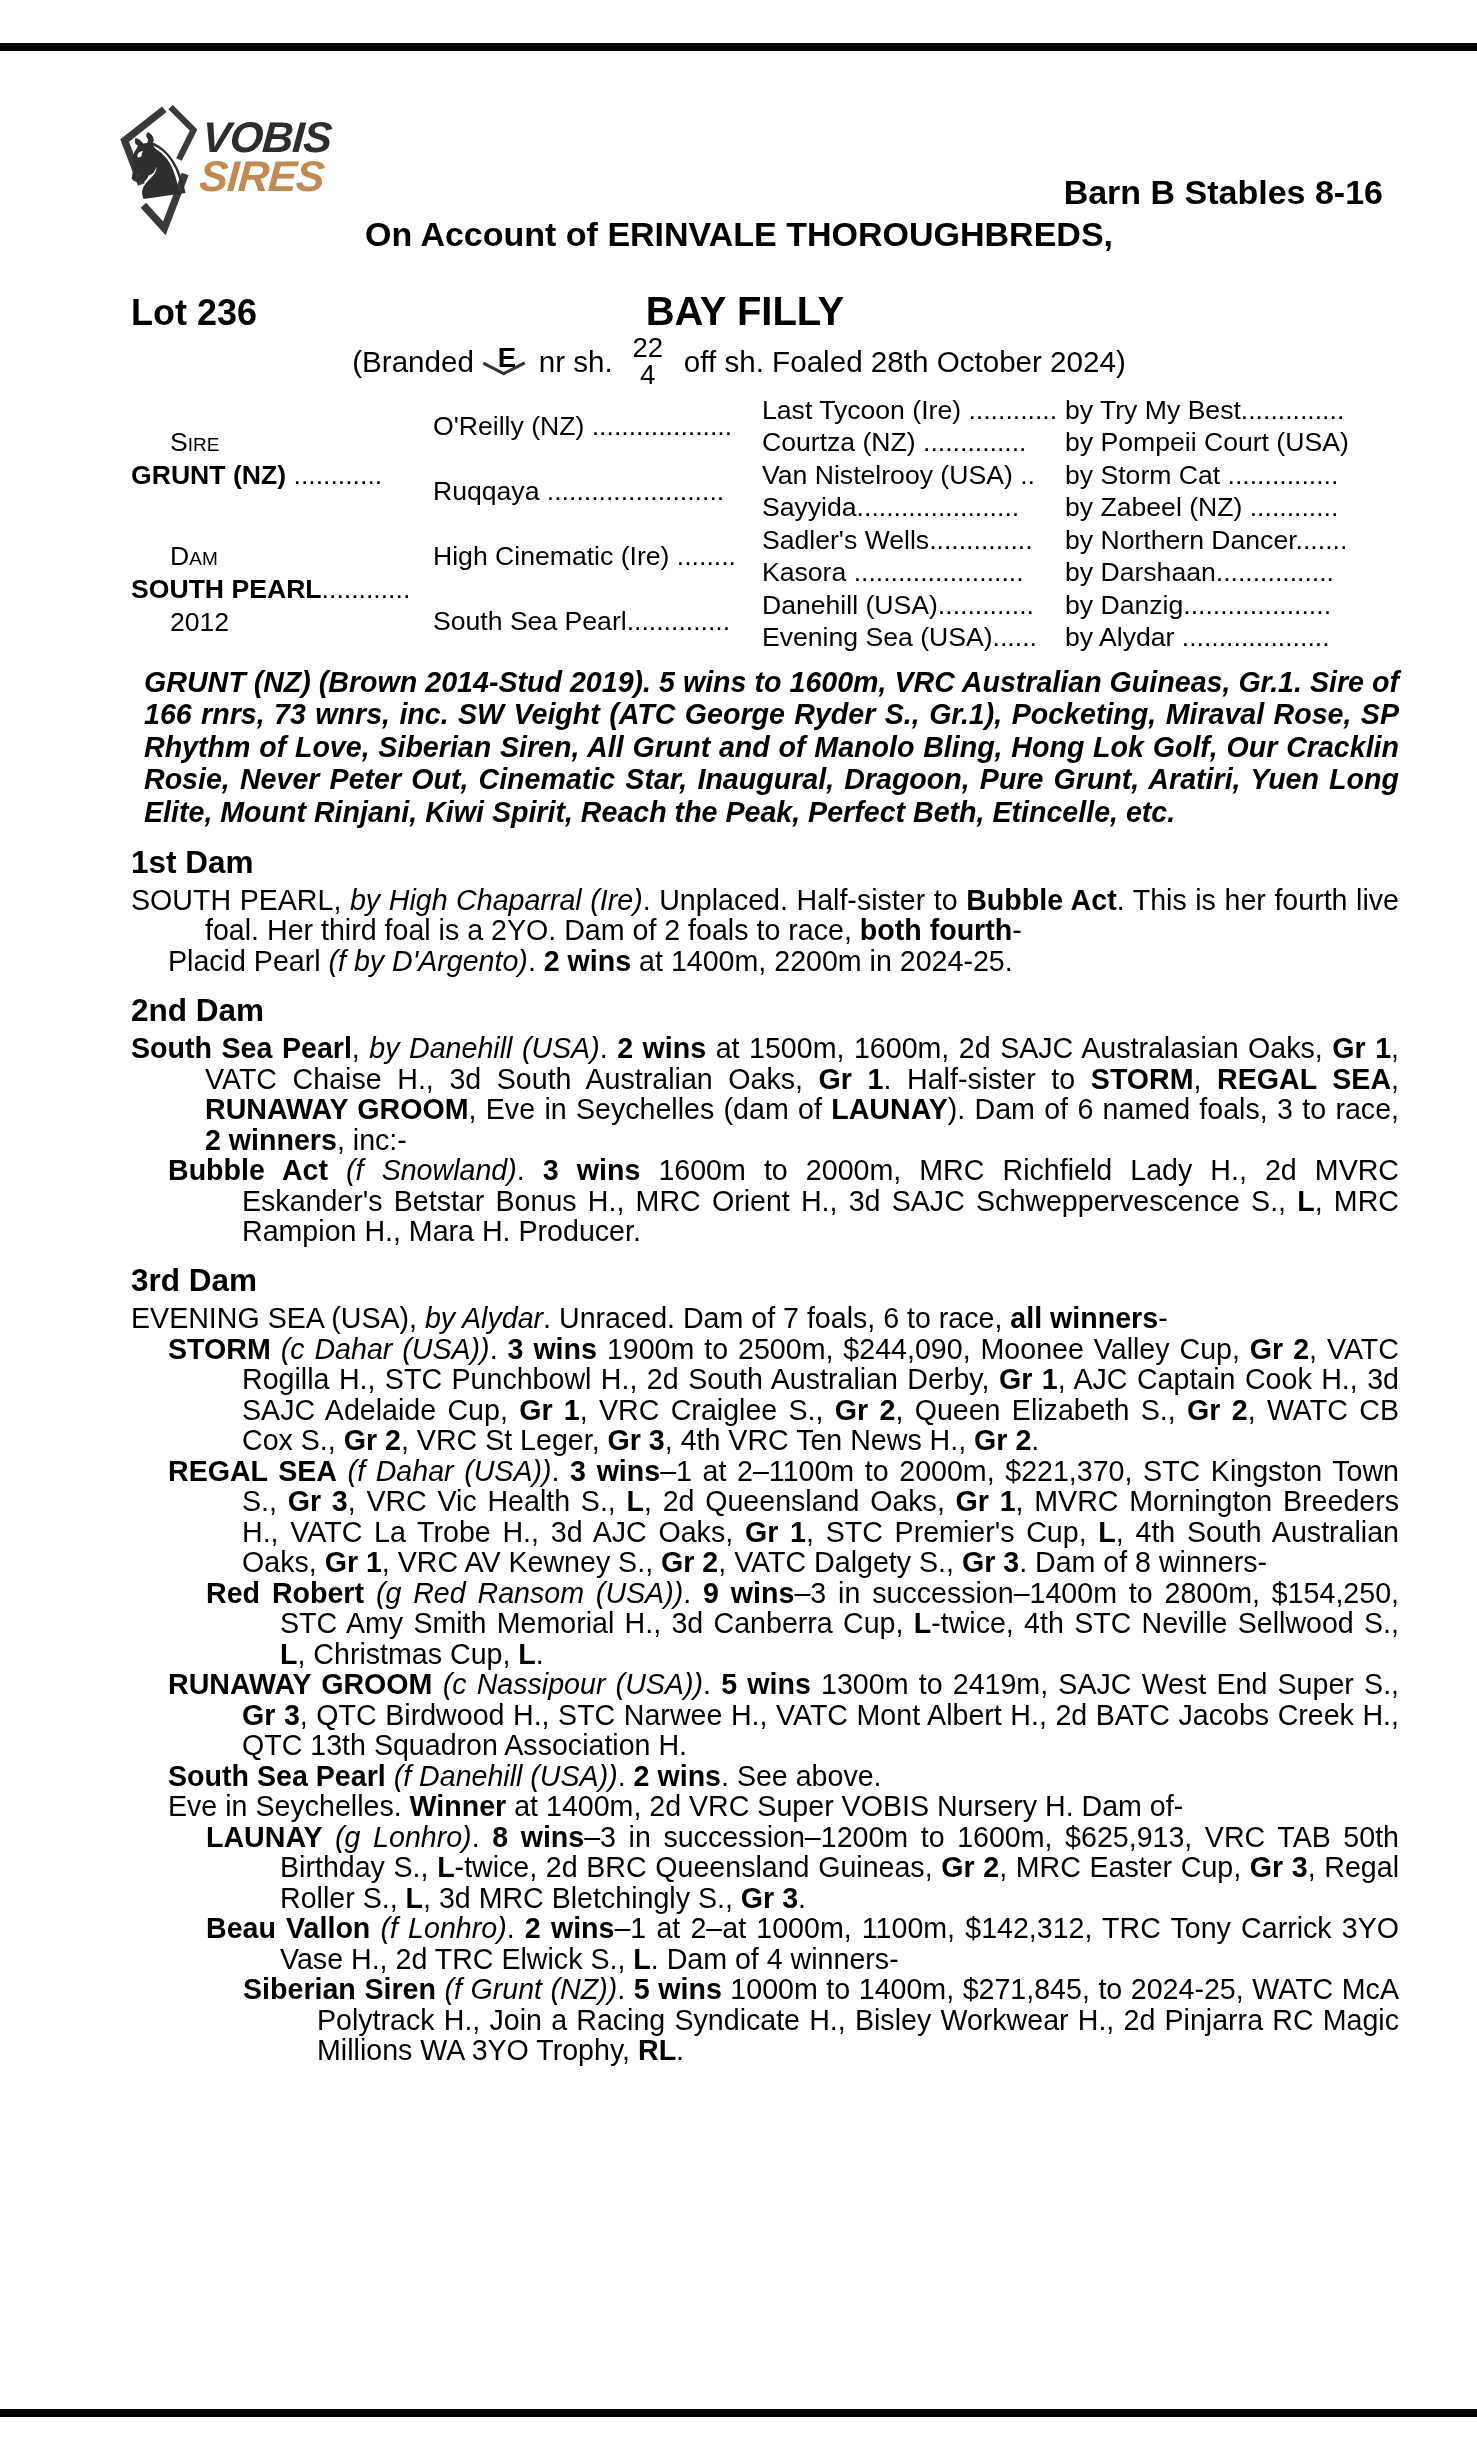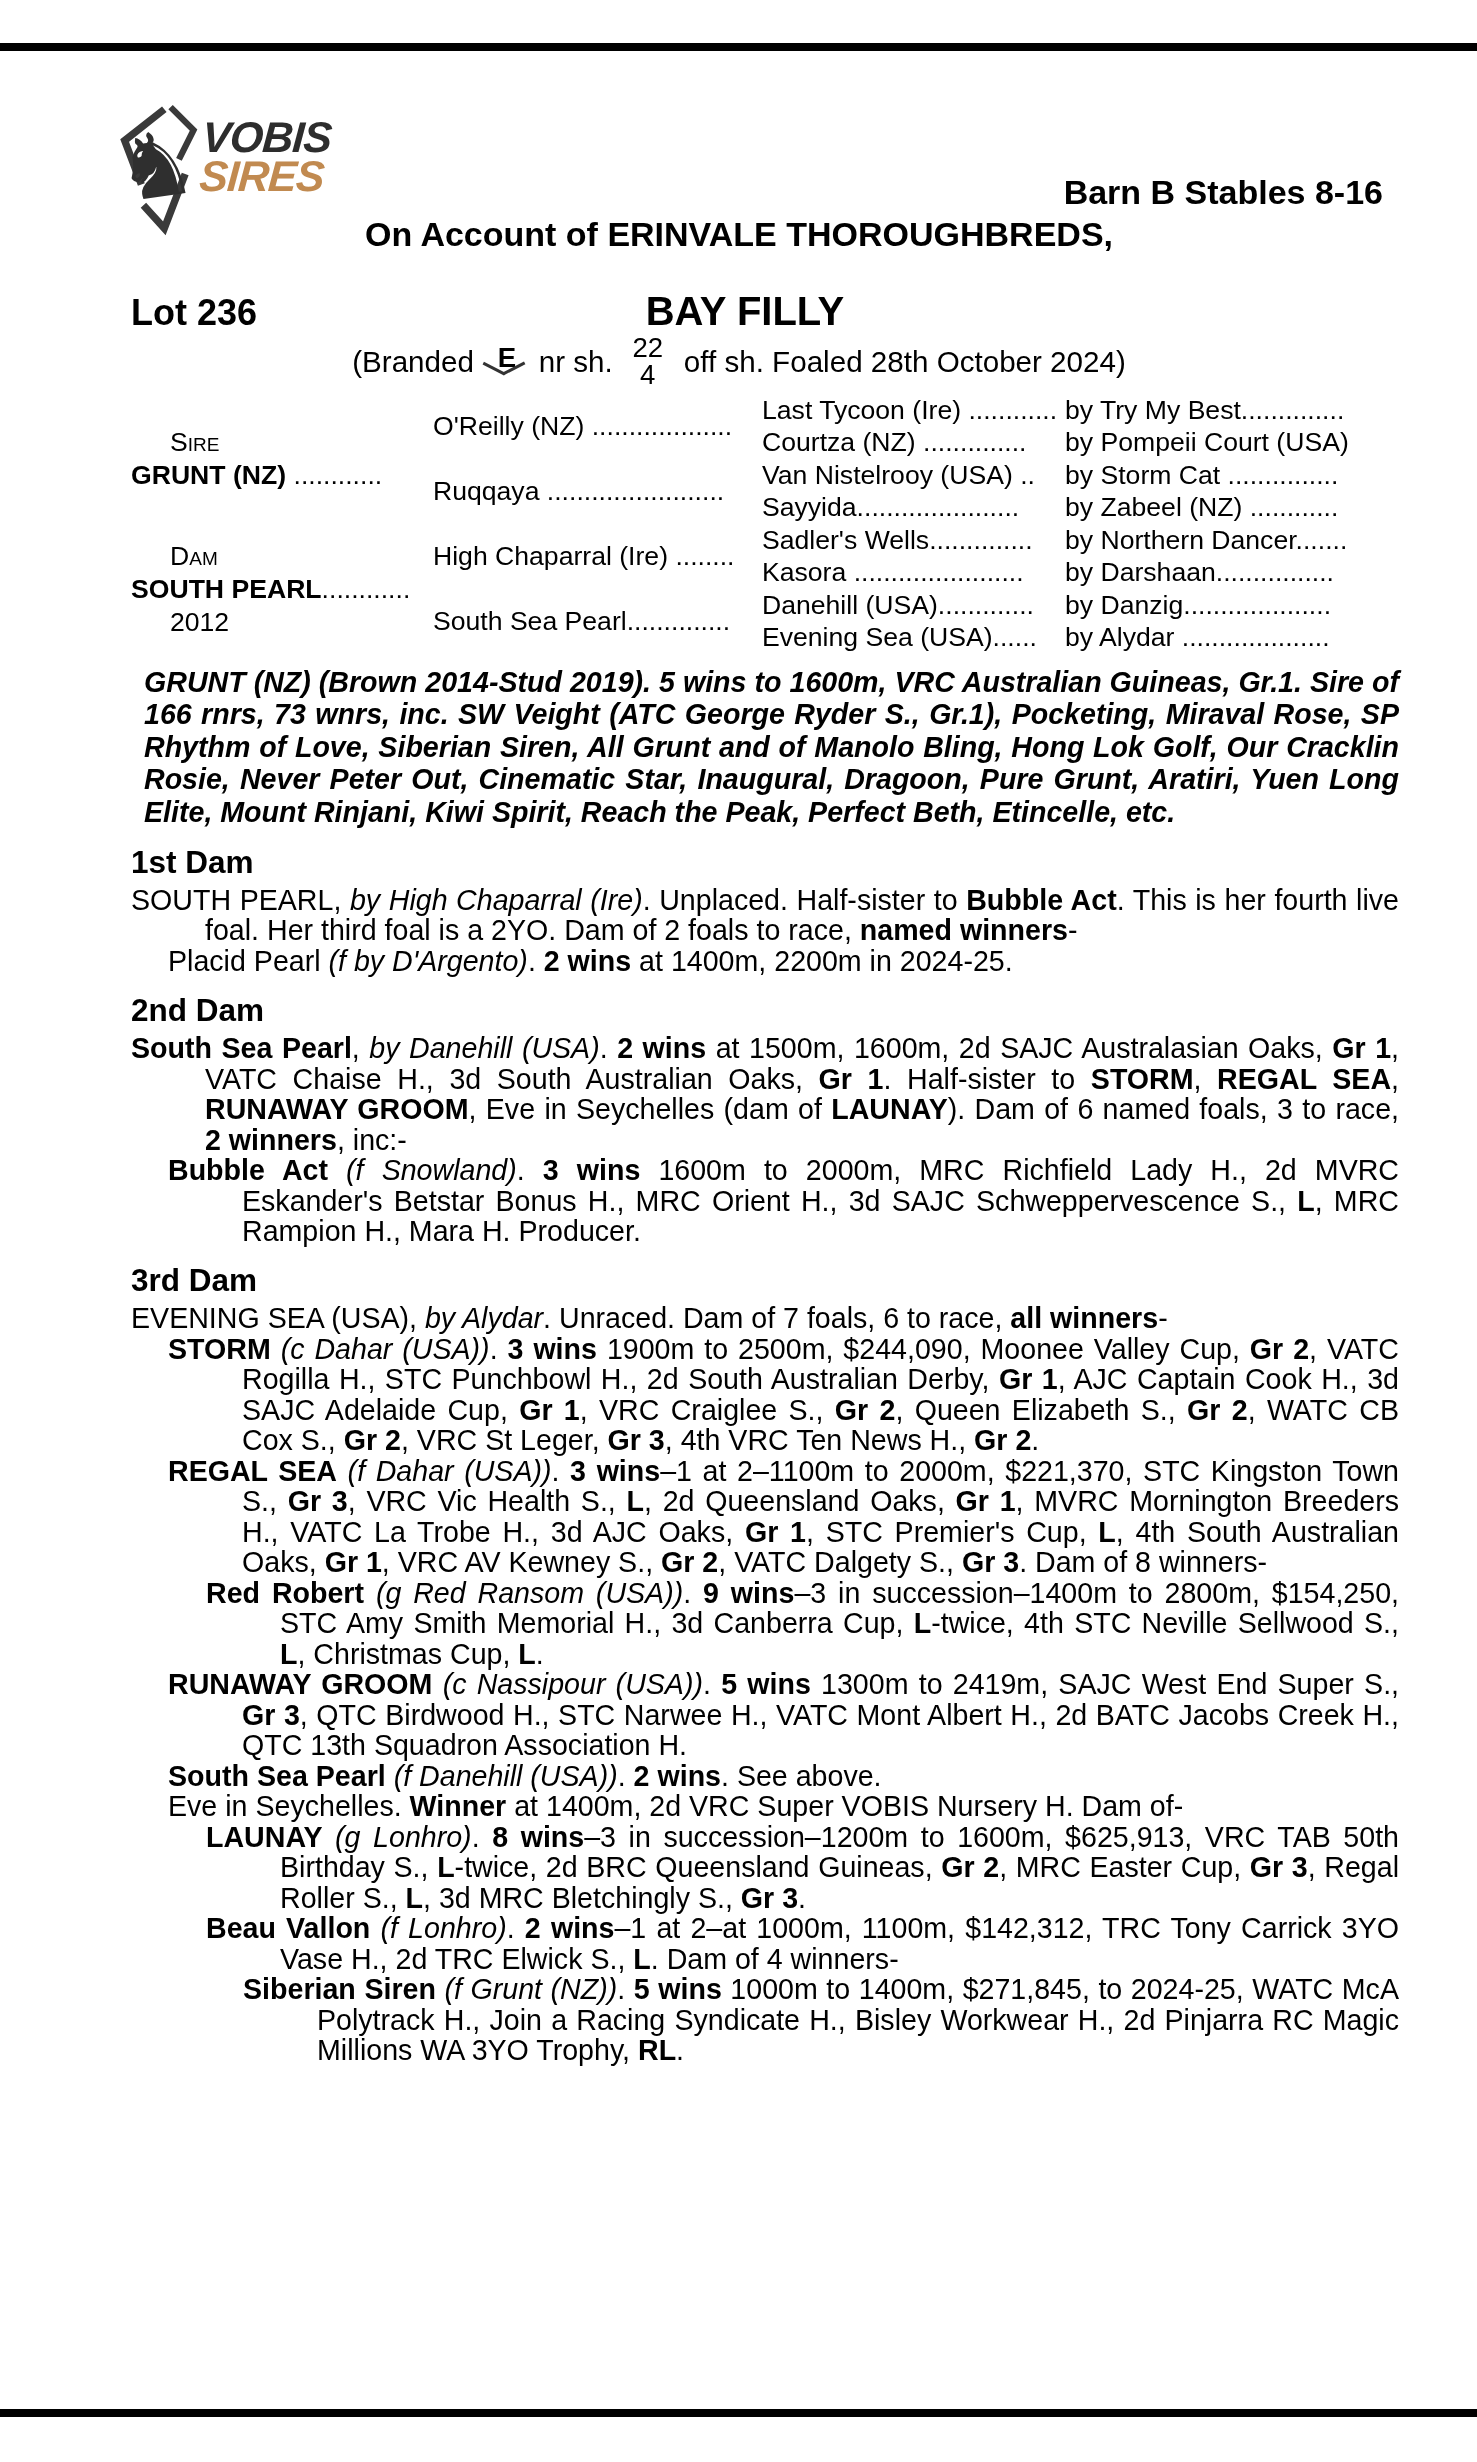--- a/index.html
+++ b/index.html
@@ -118,21 +118,21 @@
         <div><span class="ped-bold">GRUNT (NZ)</span><span> ............</span></div>
       </div>
       <div class="ped-g1 ped-dam">
         <div class="ped-role">Dam</div>
         <div><span class="ped-bold">SOUTH PEARL</span><span>............</span></div>
         <div class="ped-year">2012</div>
       </div>
 
       <div class="ped-cell g2 g2r12">O'Reilly (NZ) ...................</div>
       <div class="ped-cell g2 g2r34">Ruqqaya ........................</div>
-      <div class="ped-cell g2 g2r56">High Chaparral (Ire) ........</div>
+      <div class="ped-cell g2 g2r56">High Cinematic (Ire) ........</div>
       <div class="ped-cell g2 g2r78">South Sea Pearl..............</div>
 
       <div class="ped-cell g3 r1">Last Tycoon (Ire) ............</div>
       <div class="ped-cell g4 r1">by Try My Best..............</div>
       <div class="ped-cell g3 r2">Courtza (NZ) ..............</div>
       <div class="ped-cell g4 r2">by Pompeii Court (USA)</div>
       <div class="ped-cell g3 r3">Van Nistelrooy (USA) ..</div>
       <div class="ped-cell g4 r3">by Storm Cat ...............</div>
       <div class="ped-cell g3 r4">Sayyida......................</div>
       <div class="ped-cell g4 r4">by Zabeel (NZ) ............</div>
@@ -146,21 +146,21 @@
       <div class="ped-cell g4 r8">by Alydar ....................</div>
     </div>
 
     <div class="sire-summary">
         <div class="para lvl0"><span class="seg-bi">GRUNT (NZ) (Brown 2014-Stud 2019). 5 wins to 1600m, VRC Australian Guineas, Gr.1. Sire of 166 rnrs, 73 wnrs, inc. SW Veight (ATC George Ryder S., Gr.1), Pocketing, Miraval Rose, SP Rhythm of Love, Siberian Siren, All Grunt and of Manolo Bling, Hong Lok Golf, Our Cracklin Rosie, Never Peter Out, Cinematic Star, Inaugural, Dragoon, Pure Grunt, Aratiri, Yuen Long Elite, Mount Rinjani, Kiwi Spirit, Reach the Peak, Perfect Beth, Etincelle, etc.</span></div>
       </div>
 
     <section class="dam-section">
       <h2>1st Dam</h2>
       <div class="paras">
-          <div class="para lvl0"><span class="seg-n">SOUTH PEARL, </span><span class="seg-i">by High Chaparral (Ire)</span><span class="seg-n">. Unplaced. Half-sister to </span><span class="seg-b">Bubble Act</span><span class="seg-n">. This is her fourth live foal. Her third foal is a 2YO. Dam of 2 foals to race, </span><span class="seg-b">named winners</span><span class="seg-n">-</span></div>
+          <div class="para lvl0"><span class="seg-n">SOUTH PEARL, </span><span class="seg-i">by High Chaparral (Ire)</span><span class="seg-n">. Unplaced. Half-sister to </span><span class="seg-b">Bubble Act</span><span class="seg-n">. This is her fourth live foal. Her third foal is a 2YO. Dam of 2 foals to race, </span><span class="seg-b">both fourth</span><span class="seg-n">-</span></div>
           <div class="para lvl1"><span class="seg-n">Placid Pearl </span><span class="seg-i">(f by D'Argento)</span><span class="seg-n">. </span><span class="seg-b">2 wins</span><span class="seg-n"> at 1400m, 2200m in 2024-25.</span></div>
         </div>
     </section>
 
     <section class="dam-section">
       <h2>2nd Dam</h2>
       <div class="paras">
           <div class="para lvl0"><span class="seg-b">South Sea Pearl</span><span class="seg-n">, </span><span class="seg-i">by Danehill (USA)</span><span class="seg-n">. </span><span class="seg-b">2 wins</span><span class="seg-n"> at 1500m, 1600m, 2d SAJC Australasian Oaks, </span><span class="seg-b">Gr 1</span><span class="seg-n">, VATC Chaise H., 3d South Australian Oaks, </span><span class="seg-b">Gr 1</span><span class="seg-n">. Half-sister to </span><span class="seg-b">STORM</span><span class="seg-n">, </span><span class="seg-b">REGAL SEA</span><span class="seg-n">, </span><span class="seg-b">RUNAWAY GROOM</span><span class="seg-n">, Eve in Seychelles (dam of </span><span class="seg-b">LAUNAY</span><span class="seg-n">). Dam of 6 named foals, 3 to race, </span><span class="seg-b">2 winners</span><span class="seg-n">, inc:-</span></div>
           <div class="para lvl1"><span class="seg-b">Bubble Act</span><span class="seg-n"> </span><span class="seg-i">(f Snowland)</span><span class="seg-n">. </span><span class="seg-b">3 wins</span><span class="seg-n"> 1600m to 2000m, MRC Richfield Lady H., 2d MVRC Eskander's Betstar Bonus H., MRC Orient H., 3d SAJC Schweppervescence S., </span><span class="seg-b">L</span><span class="seg-n">, MRC Rampion H., Mara H. Producer.</span></div>
         </div>

